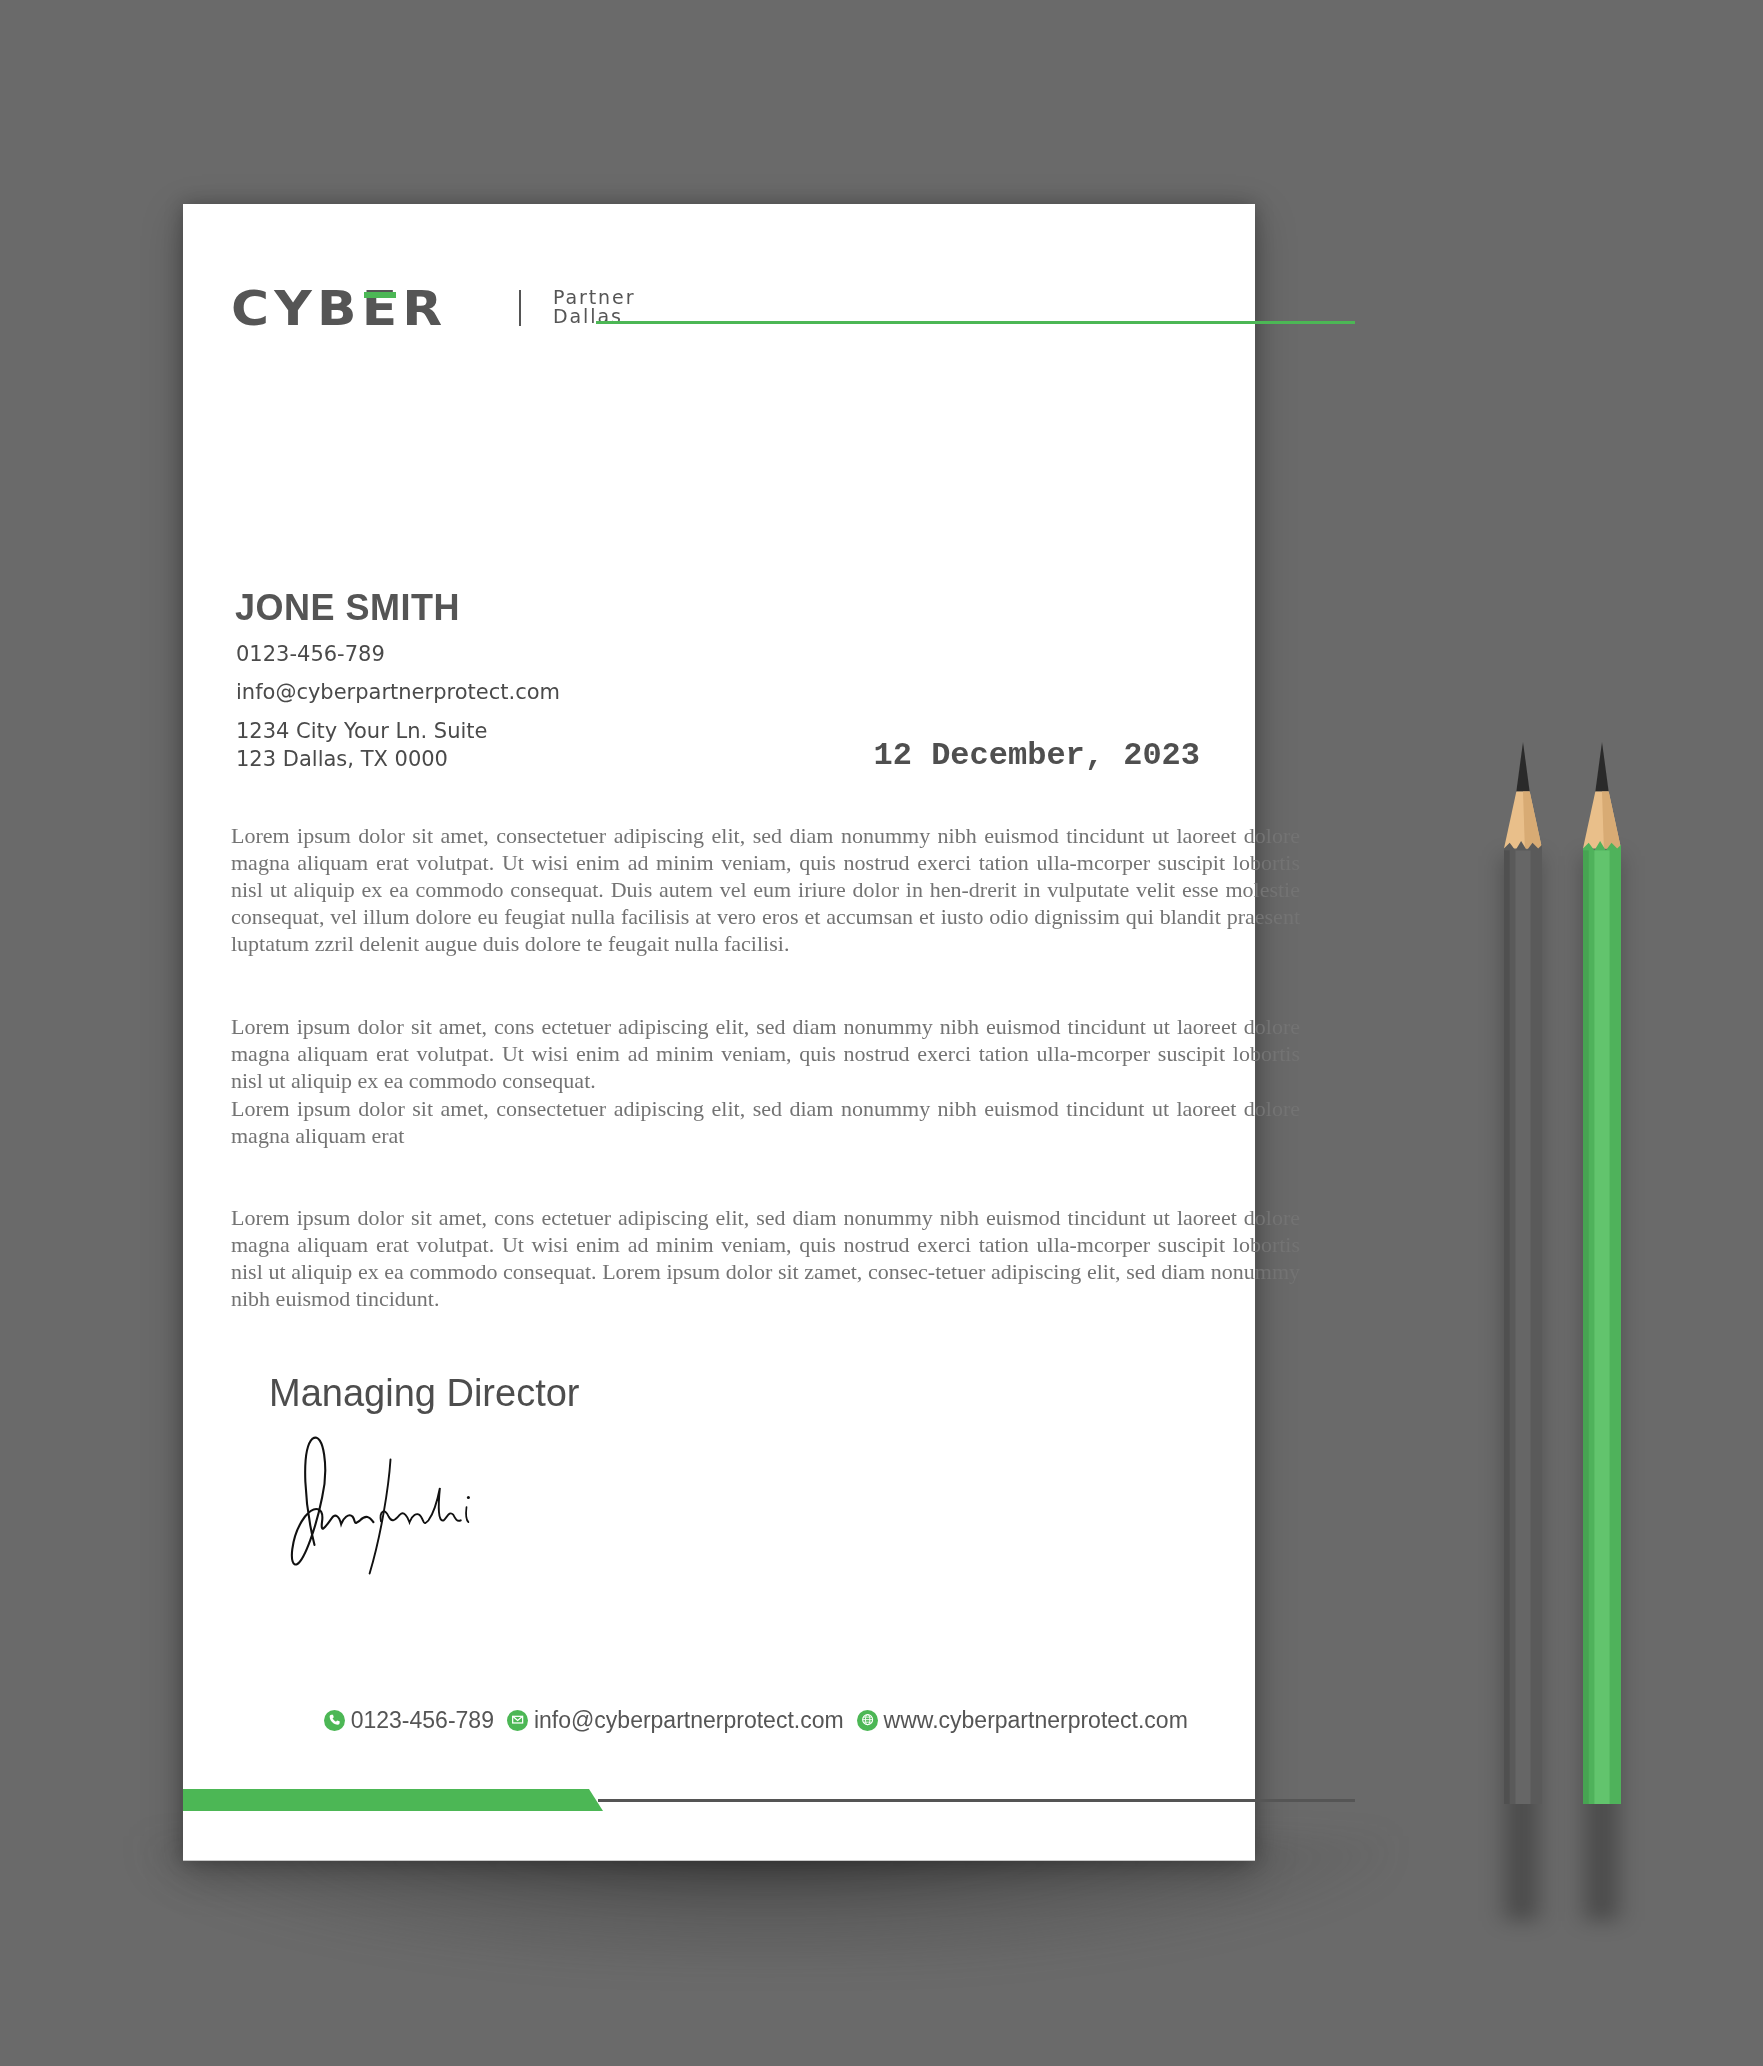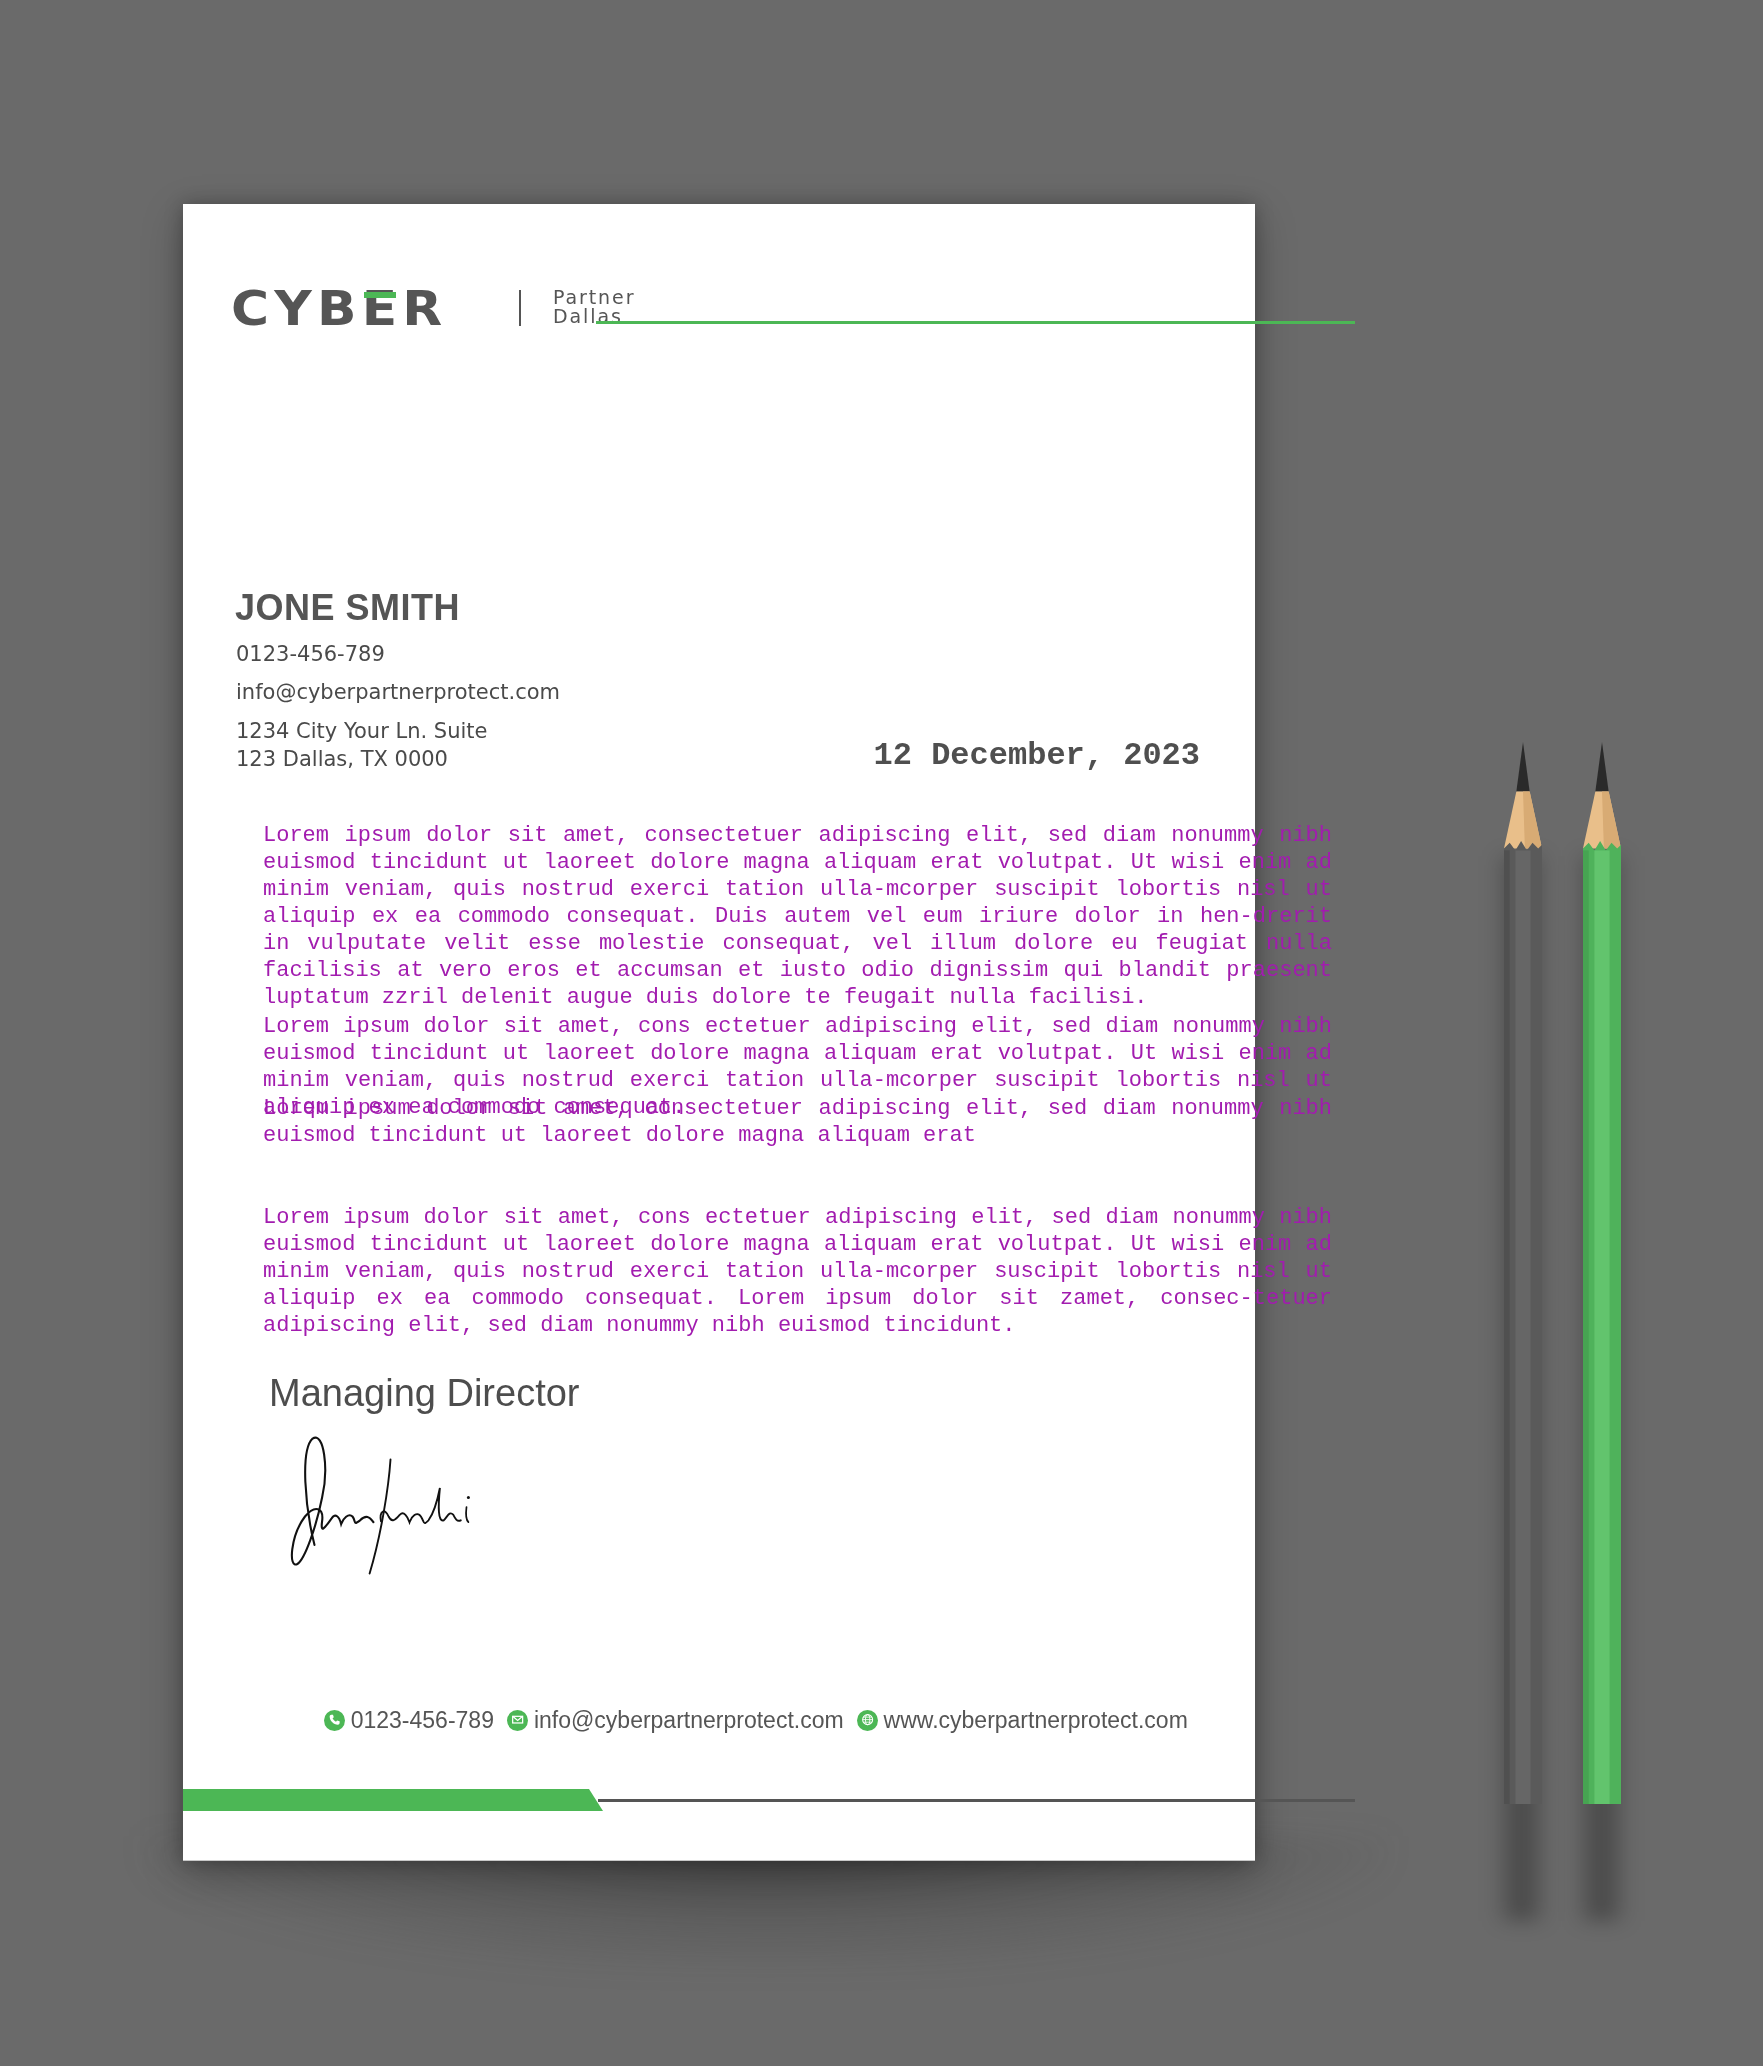--- a/index.html
+++ b/index.html
@@ -57,22 +57,22 @@
     font-family: "DejaVu Sans", sans-serif; font-size: 21px; color: #4a4a4a;
   }
   .date {
     position: absolute; right: 55px; top: 533px;
     font-family: Liberation Mono, monospace; font-weight: bold; font-size: 32px; color: #4f4f4f;
   }
 
   
   .body-para {
     position: absolute; left: 48px; width: 1069px;
-    font-family: Liberation Mono, monospace; font-size: 22px; line-height: 27px;
-    color: #a21caf; text-align: justify; font-weight: normal; margin-left: 32px;
+    font-family: Liberation Serif, serif; font-size: 22px; line-height: 27px;
+    color: #737373; text-align: justify; font-weight: normal;
   }
 
   
   .sig-title {
     position: absolute; left: 86px; top: 1168px;
     font-family: "Liberation Sans", sans-serif; font-size: 38px; color: #4d4d4d;
   }
   .signature { position: absolute; left: 103px; top: 1227px; width: 228px; height: 152px; }
 
   

